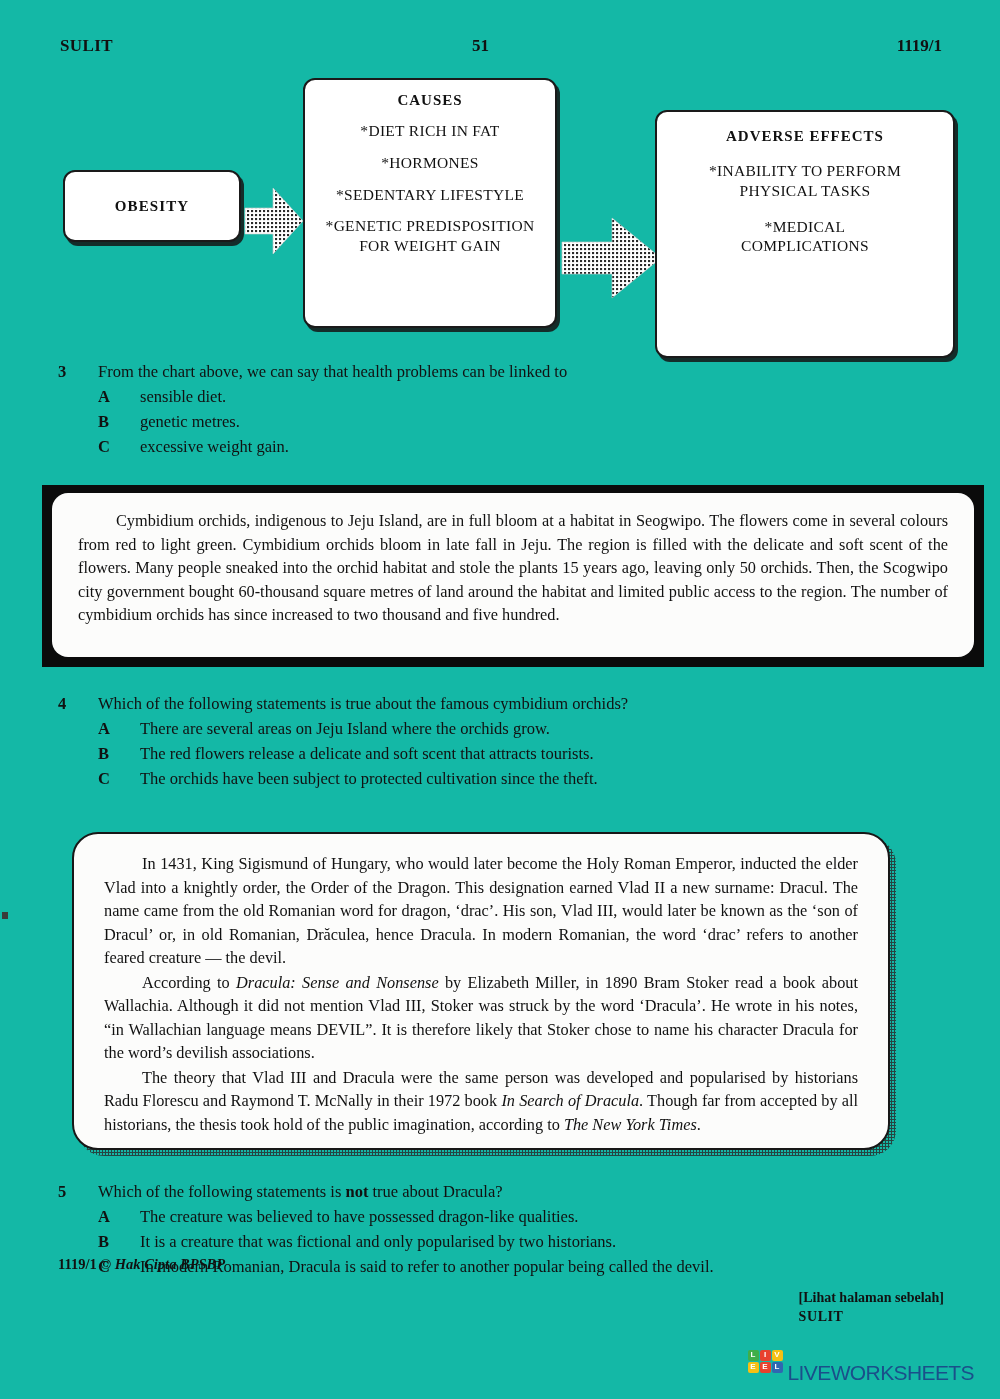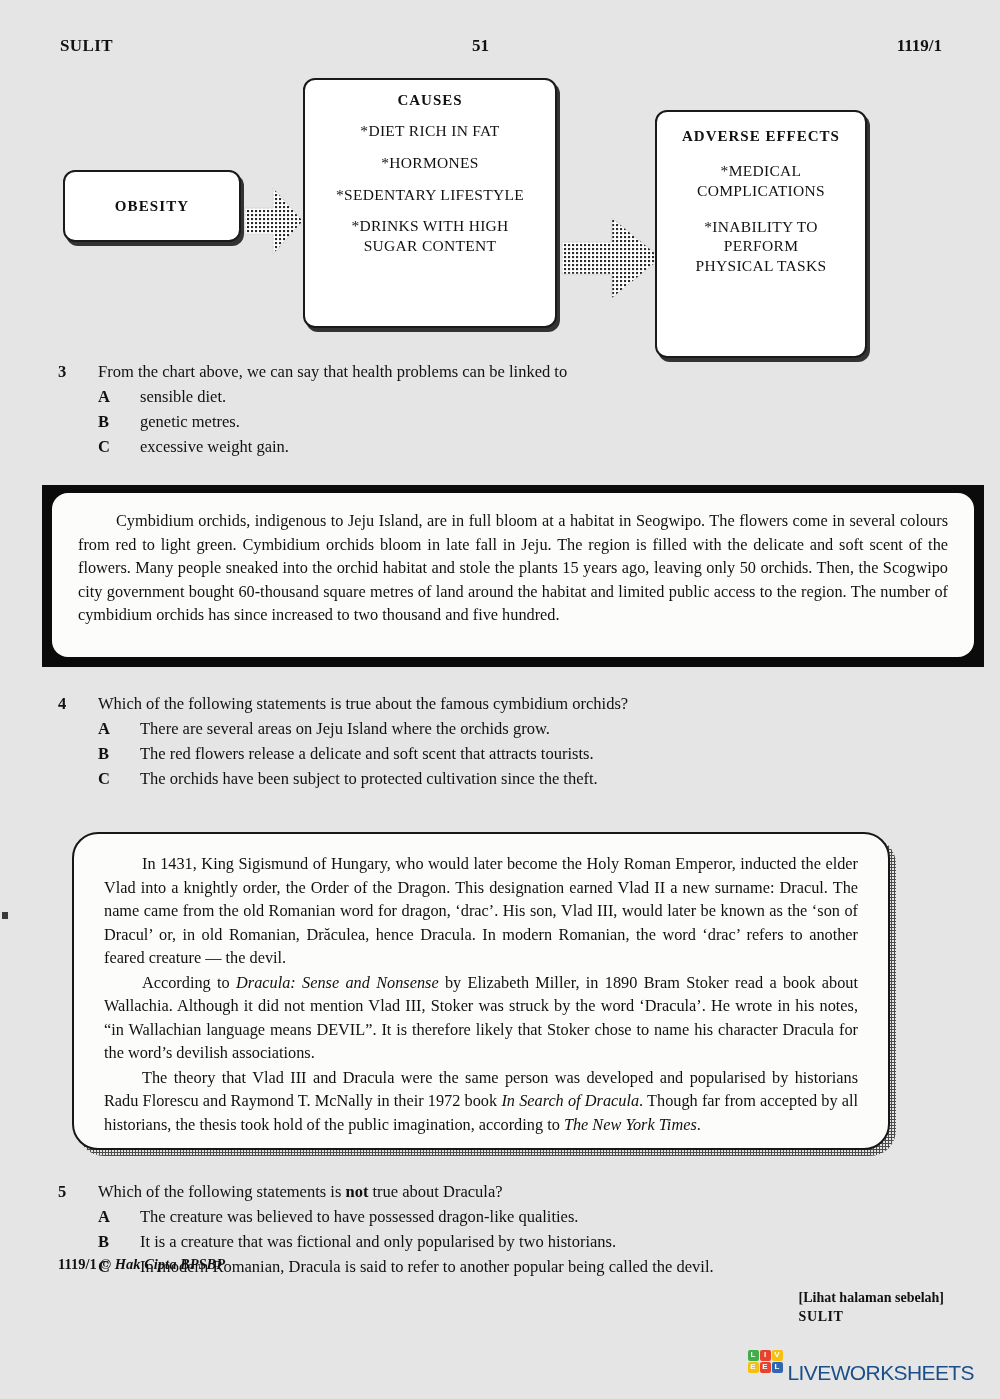--- a/index.html
+++ b/index.html
@@ -12,21 +12,21 @@
     height: 1399px;
     position: relative;
     font-family: "Liberation Serif", serif;
     color: #111111;
     overflow: hidden;
   }
 
   .page {
     position: absolute;
     inset: 0;
-    background: #e5e5e5;
+    background: #14b8a6;
     padding-left: 48px;
   }
 
   
   .hdr {
     position: absolute;
     top: 36px;
     left: 0;
     width: 1000px;
     height: 26px;
@@ -77,21 +77,21 @@
     letter-spacing: 1.1px;
   }
 
   .node-causes {
     left: 303px; top: 16px;
     width: 254px; height: 250px;
     padding: 12px 8px 8px 8px;
   }
   .node-effects {
     left: 655px; top: 48px;
-    width: 212px; height: 248px;
+    width: 300px; height: 248px;
     padding: 16px 8px 8px 8px;
   }
   .node .hd {
     font-weight: bold;
     font-size: 15px;
     letter-spacing: 1.0px;
     margin-bottom: 10px;
   }
   .node .li {
     font-size: 15.5px;
@@ -281,37 +281,37 @@
         </pattern>
       </defs>
       <path d="M2,26 L30,26 L30,6 L60,39 L30,72 L30,52 L2,52 Z" fill="url(#ht1)" stroke="#cfcfcf" stroke-width="0.6"></path>
     </svg>
 
     <div class="node node-causes">
       <div class="hd">CAUSES</div>
       <div class="li">*DIET RICH IN FAT</div>
       <div class="li">*HORMONES</div>
       <div class="li">*SEDENTARY LIFESTYLE</div>
-      <div class="li">*DRINKS WITH HIGH<br>SUGAR CONTENT</div>
+      <div class="li">*GENETIC PREDISPOSITION<br>FOR WEIGHT GAIN</div>
     </div>
 
     <svg class="arrow arrow-b" width="104" height="92" viewBox="0 0 104 92">
       <defs>
         <pattern id="ht2" width="4" height="4" patternUnits="userSpaceOnUse">
           <rect width="4" height="4" fill="#ffffff"></rect>
           <rect width="2.1" height="2.1" fill="#2a2a2a"></rect>
         </pattern>
       </defs>
       <path d="M2,30 L52,30 L52,6 L101,46 L52,86 L52,62 L2,62 Z" fill="url(#ht2)" stroke="#cfcfcf" stroke-width="0.6"></path>
     </svg>
 
     <div class="node node-effects">
       <div class="hd">ADVERSE EFFECTS</div>
+      <div class="li">*INABILITY TO PERFORM<br>PHYSICAL TASKS</div>
       <div class="li">*MEDICAL<br>COMPLICATIONS</div>
-      <div class="li">*INABILITY TO PERFORM<br>PHYSICAL TASKS</div>
     </div>
   </div>
 
   <div class="q" id="q3">
     <span class="num">3</span>
     <span class="stem">From the chart above, we can say that health problems can be linked to</span>
     <span class="opt o1">
       <span class="ltr">A</span>
       <span class="txt">sensible diet.</span>
     </span>

